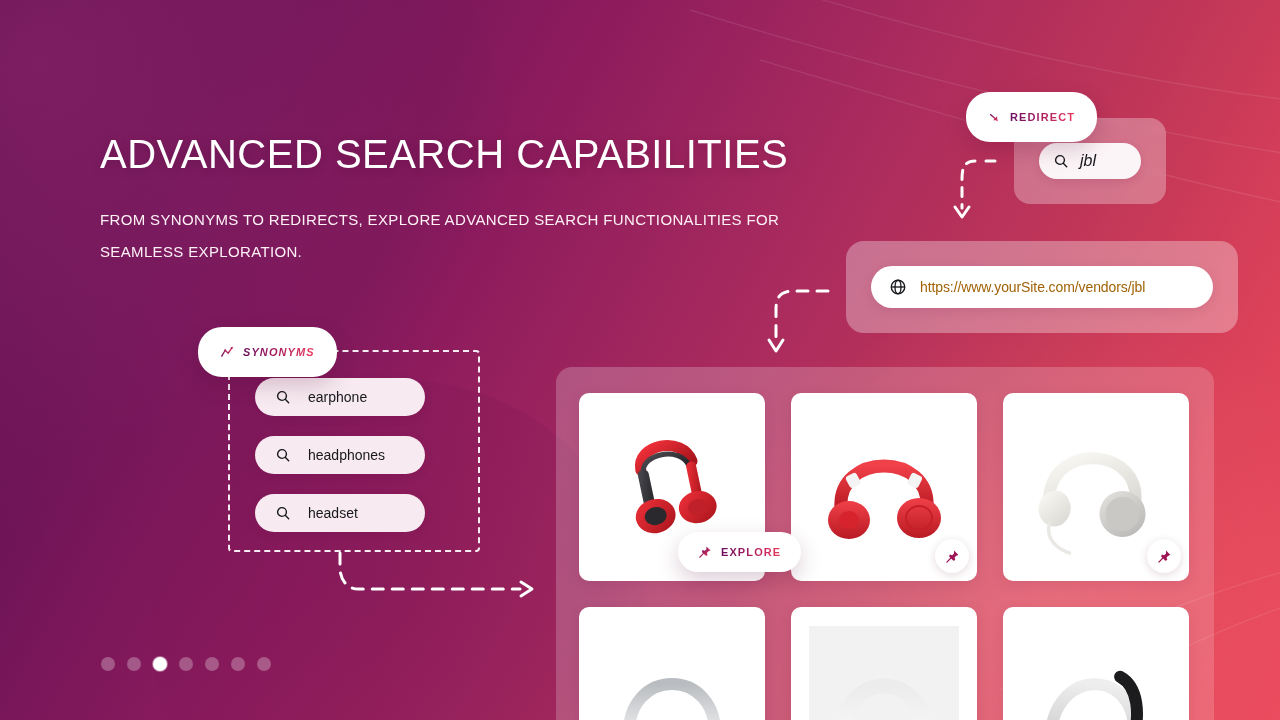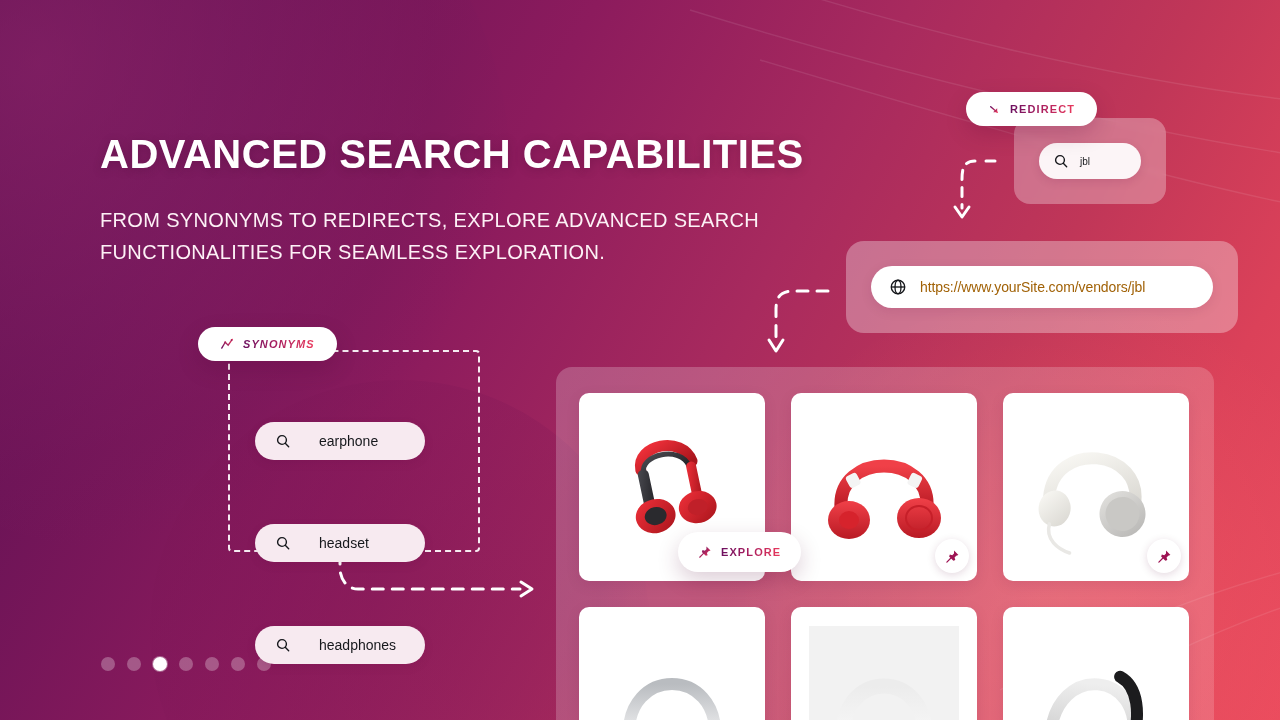--- a/index.html
+++ b/index.html
@@ -43,42 +43,42 @@
     right:-120px; bottom:-200px;
     width:700px; height:620px;
     border-radius:50%;
     background:radial-gradient(circle at 50% 50%, rgba(255,110,110,.30) 0%, rgba(240,80,90,0) 70%);
   }
   .bg-lines { position:absolute; inset:0; }
 
   
   .headline {
     position:absolute; left:100px; top:132px;
-    font-size:40px; font-weight:bold; letter-spacing:.5px;
+    font-size:40px; font-weight:normal; letter-spacing:.5px;
     color:#ffffff; line-height:1.1;
     text-shadow:0 2px 10px rgba(60,0,40,.25);
   }
   .subhead {
     position:absolute; left:100px; top:204px;
     width:700px;
-    font-size:20px; font-weight:400; letter-spacing:.35px;
+    font-size:15px; font-weight:400; letter-spacing:.35px;
     line-height:32px; color:#fdf1f6;
   }
 
   
   .dots { position:absolute; left:101px; top:657px; display:flex; align-items:center; gap:12px; }
   .dot { width:14px; height:14px; border-radius:50%; background:rgba(255,255,255,.28); }
   .dot.active { background:#ffffff; box-shadow:0 0 0 1px rgba(255,255,255,.35); }
 
   
   .badge {
     position:absolute;
     background:#ffffff;
     border-radius:24px;
-    height:34px;
+    height:50px;
     display:flex; align-items:center; gap:9px;
     padding:4px 22px;
     box-shadow:0 8px 22px rgba(80,5,50,.20);
     z-index:6;
   }
   .badge-text {
     font-size:11px; font-weight:bold; letter-spacing:1.1px;
     background:linear-gradient(95deg,#6a1060 0%, #a61d5f 45%, #ec3a5c 100%);
     -webkit-background-clip:text; background-clip:text;
     -webkit-text-fill-color:transparent; color:#a61d5f;
@@ -100,21 +100,21 @@
   .search-pill {
     position:absolute; left:1039px; top:143px;
     width:102px; height:36px;
     border-radius:18px;
     background:rgba(255,255,255,.93);
     display:flex; align-items:center; gap:11px;
     padding:0 14px;
     box-shadow:0 3px 10px rgba(90,10,55,.12);
     z-index:5;
   }
-  .search-pill .q { font-size:10px; color:#16181c; font-weight:400; }
+  .search-pill .q { font-size:16px; color:#16181c; font-weight:400;font-style:italic; }
 
   
   .url-card {
     position:absolute; left:846px; top:241px;
     width:392px; height:92px;
     border-radius:18px;
     background:rgba(255,255,255,.32);
     z-index:4;
   }
   .url-bar {
@@ -135,24 +135,23 @@
     width:252px; height:202px;
     border:2px dashed rgba(255,255,255,.92);
     border-radius:4px;
     z-index:3;
   }
   .syn-chips { position:absolute; left:255px; top:378px; display:flex; flex-direction:column; gap:20px; z-index:5; }
   .chip {
     width:170px; height:38px;
     border-radius:19px;
     background:#f7eaf0;
-    display:flex; align-items:center; gap:28px;
+    display:flex; align-items:center; gap:17px;
     padding:0 20px;
     box-shadow:0 3px 10px rgba(90,10,55,.12);
-    margin-top:44px;
   }
   .chip-text { font-size:14px; color:#16181c; }
 
   
   .panel {
     position:absolute; left:556px; top:367px;
     width:658px; height:360px;
     border-radius:16px 16px 0 0;
     background:linear-gradient(140deg, rgba(255,255,255,.22) 0%, rgba(255,255,255,.16) 100%);
     z-index:2;
@@ -276,30 +275,30 @@
     </span>
     <span class="chip-text">earphone</span>
   </div>
   <div class="chip">
     <span>
       <svg width="16" height="16" viewBox="0 0 24 24" fill="none" stroke="#16181c" stroke-width="2.1" stroke-linecap="round">
         <circle cx="10.5" cy="10.5" r="6.6"></circle>
           <path d="M15.4 15.4 L20.5 20.5"></path>
       </svg>
     </span>
-    <span class="chip-text">headset</span>
+    <span class="chip-text">headphones</span>
   </div>
   <div class="chip">
     <span>
       <svg width="16" height="16" viewBox="0 0 24 24" fill="none" stroke="#16181c" stroke-width="2.1" stroke-linecap="round">
         <circle cx="10.5" cy="10.5" r="6.6"></circle>
           <path d="M15.4 15.4 L20.5 20.5"></path>
       </svg>
     </span>
-    <span class="chip-text">headphones</span>
+    <span class="chip-text">headset</span>
   </div>
 </div>
 
 <div class="badge badge-synonyms">
   <span>
     <svg width="14" height="14" viewBox="0 0 24 24" fill="none" stroke="url(#gradSyn)" stroke-width="2.3" stroke-linecap="round">
       <defs>
         <linearGradient id="gradSyn" x1="0" y1="1" x2="1" y2="0">
           <stop offset="0" stop-color="#6a1060"></stop>
             <stop offset="1" stop-color="#ec3a5c"></stop>

